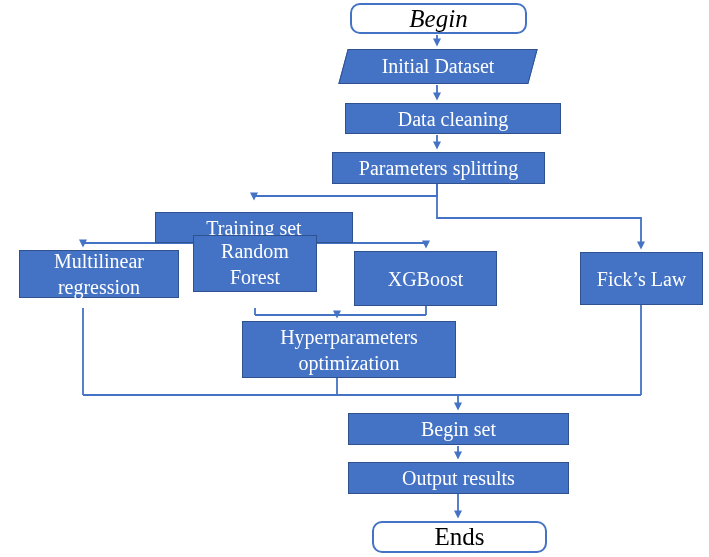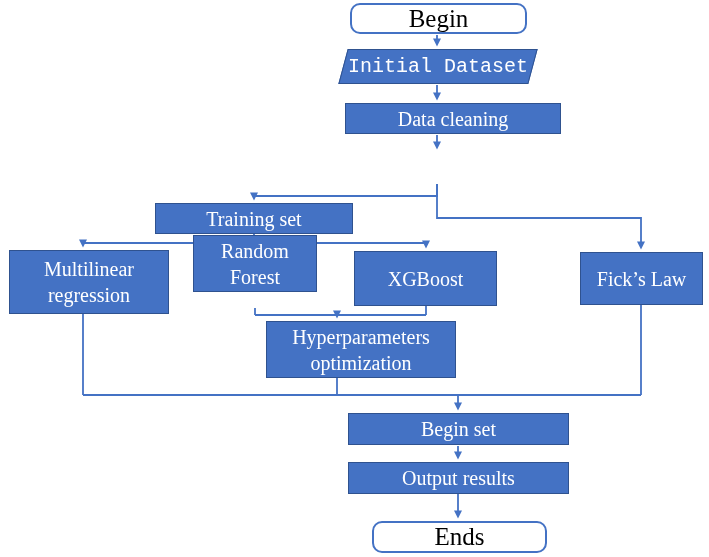--- a/index.html
+++ b/index.html
@@ -54,21 +54,20 @@
     position: absolute;
     inset: 0;
     background: #4472C4;
     border: 1.5px solid #2F528F;
     transform: skewX(-15deg);
     box-sizing: border-box;
   }
   .io .label {
     position: relative;
     z-index: 1;
-    font-family: Liberation Mono, monospace;
   }
   .label {
     padding: 0 4px;
   }
 </style>
 </head>
 <body>
 
 <div class="canvas">
 
@@ -94,55 +93,58 @@
     <path d="M337,315 V316" marker-end="url(#arrow)"></path>
     <path d="M83,308 V395"></path>
     <path d="M337,378 V395"></path>
     <path d="M641,305 V395"></path>
     <path d="M83,395 H641"></path>
     <path d="M458,395 V408" marker-end="url(#arrow)"></path>
     <path d="M458,446 V457" marker-end="url(#arrow)"></path>
     <path d="M458,494 V516" marker-end="url(#arrow)"></path>
   </svg>
 
-  <div class="node terminal" style="left:350px; top:3px; width:177px; height:31px;">
+  <div class="node terminal" style="left:350px; top:3px; width:177px; height:31px;font-style:italic;">
     <span class="label">Begin</span>
   </div>
 
   <div class="node io" style="left:343px; top:49px; width:190px; height:35px;">
     <span class="io-shape"></span>
     <span class="label">Initial Dataset</span>
   </div>
 
   <div class="node process" style="left:345px; top:103px; width:216px; height:31px;">
     <span class="label">Data cleaning</span>
   </div>
 
+  <div class="node process" style="left:332px; top:152px; width:213px; height:32px;">
+    <span class="label">Parameters splitting</span>
+  </div>
 
-  <div class="node process" style="left:155px; top:203px; width:198px; height:31px;">
+  <div class="node process" style="left:155px; top:212px; width:198px; height:31px;">
     <span class="label">Training set</span>
   </div>
 
-  <div class="node process" style="left:9px; top:250px; width:160px; height:64px;">
+  <div class="node process" style="left:19px; top:250px; width:160px; height:48px;">
     <span class="label">Multilinear regression</span>
   </div>
 
   <div class="node process" style="left:193px; top:235px; width:124px; height:57px;">
     <span class="label">Random Forest</span>
   </div>
 
   <div class="node process" style="left:354px; top:251px; width:143px; height:55px;">
     <span class="label">XGBoost</span>
   </div>
 
   <div class="node process" style="left:580px; top:252px; width:123px; height:53px;">
     <span class="label">Fick’s Law</span>
   </div>
 
-  <div class="node process" style="left:242px; top:321px; width:190px; height:57px;margin-left:24px;">
+  <div class="node process" style="left:242px; top:321px; width:214px; height:57px;">
     <span class="label">Hyperparameters optimization</span>
   </div>
 
   <div class="node process" style="left:348px; top:413px; width:221px; height:32px;">
     <span class="label">Begin set</span>
   </div>
 
   <div class="node terminal" style="left:372px; top:521px; width:175px; height:32px;">
     <span class="label">Ends</span>
   </div>

